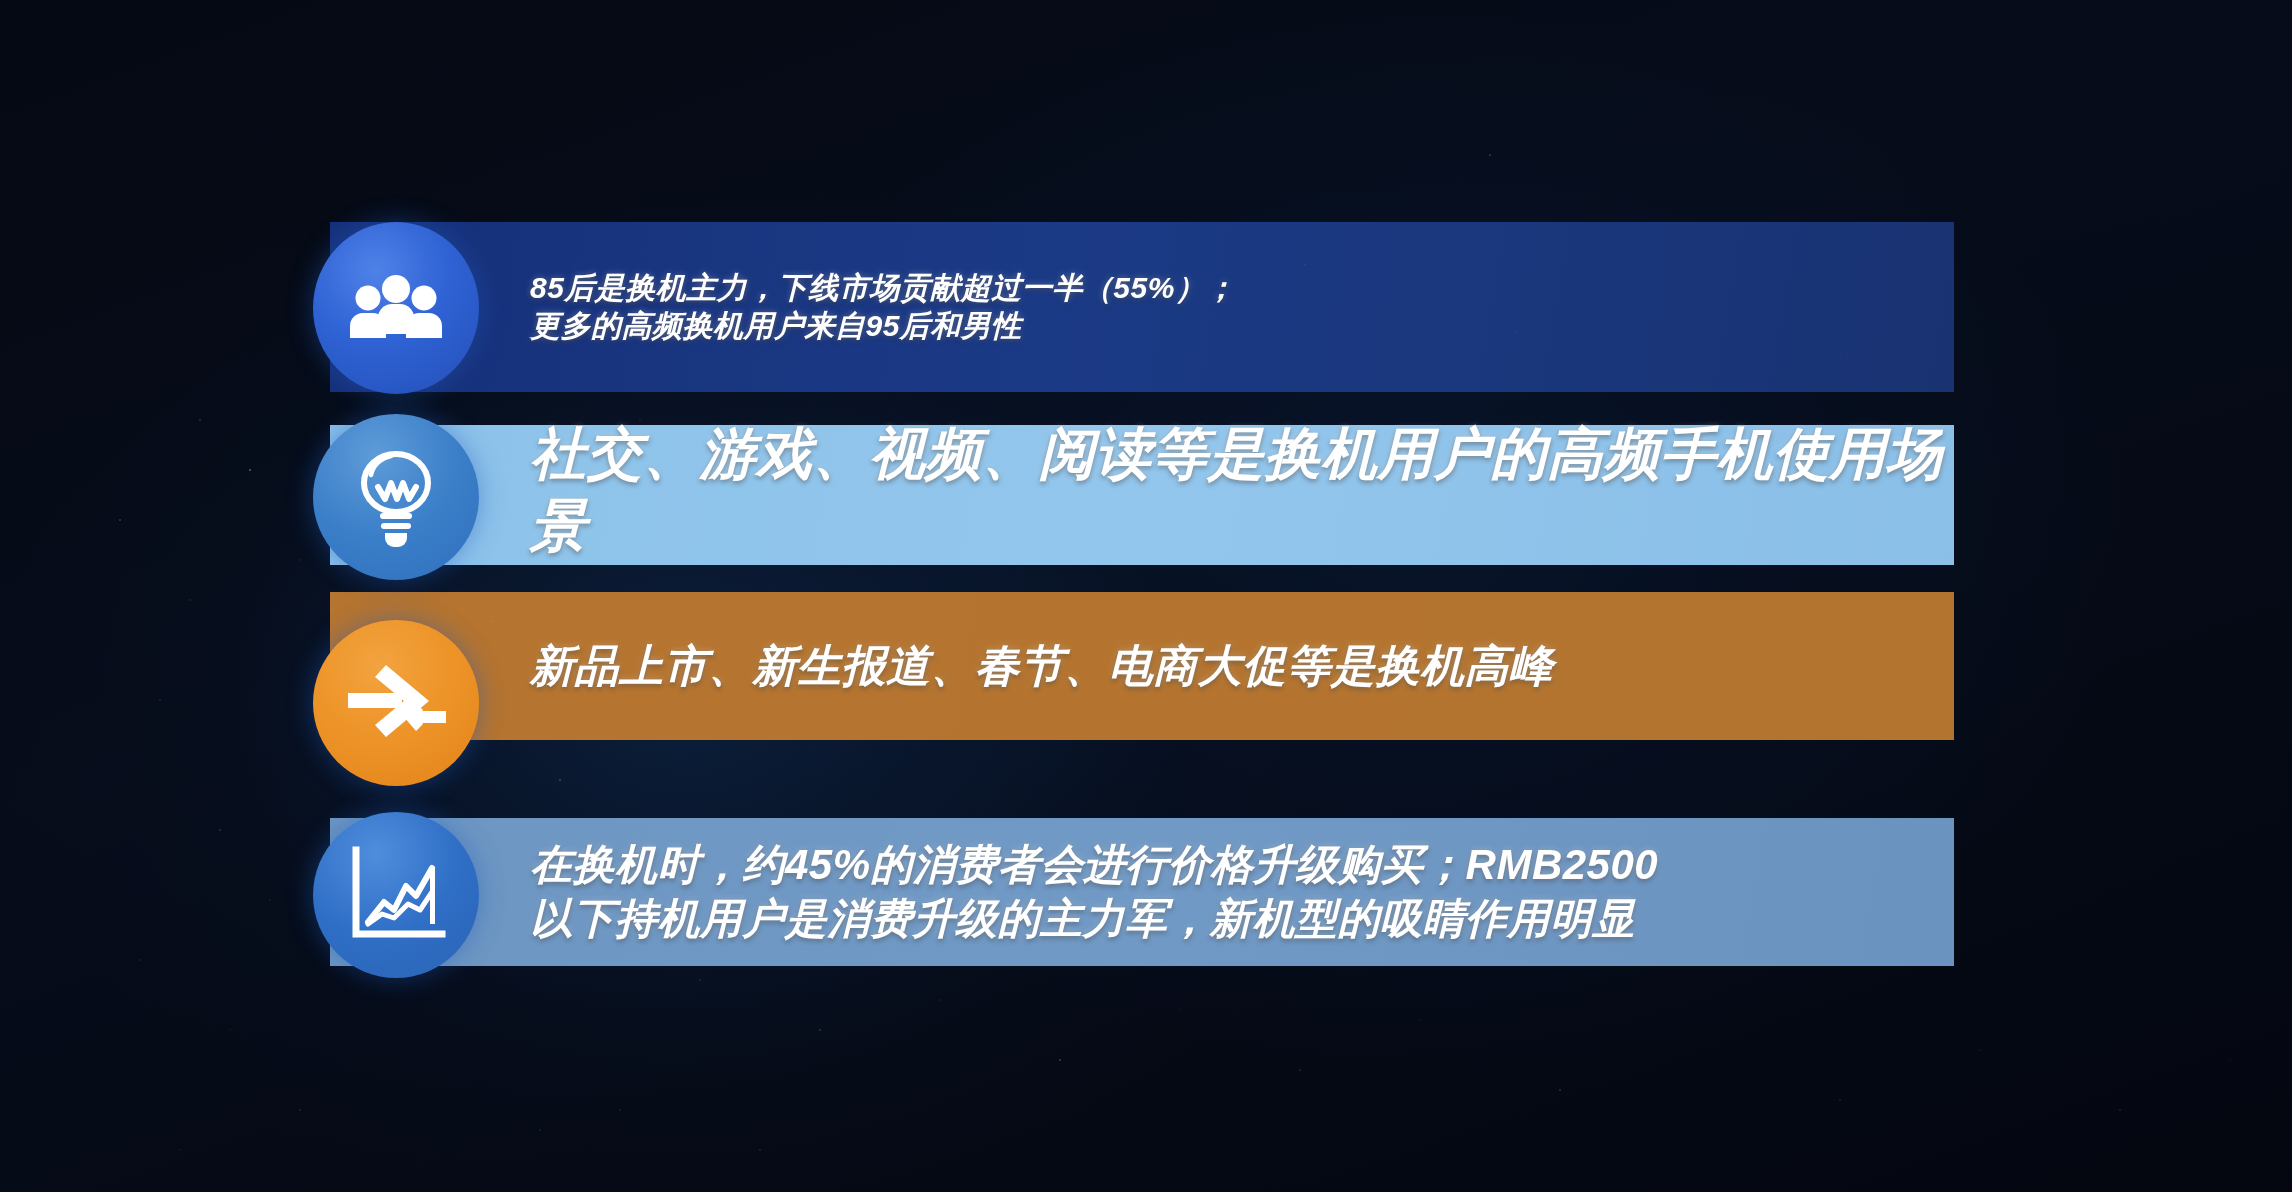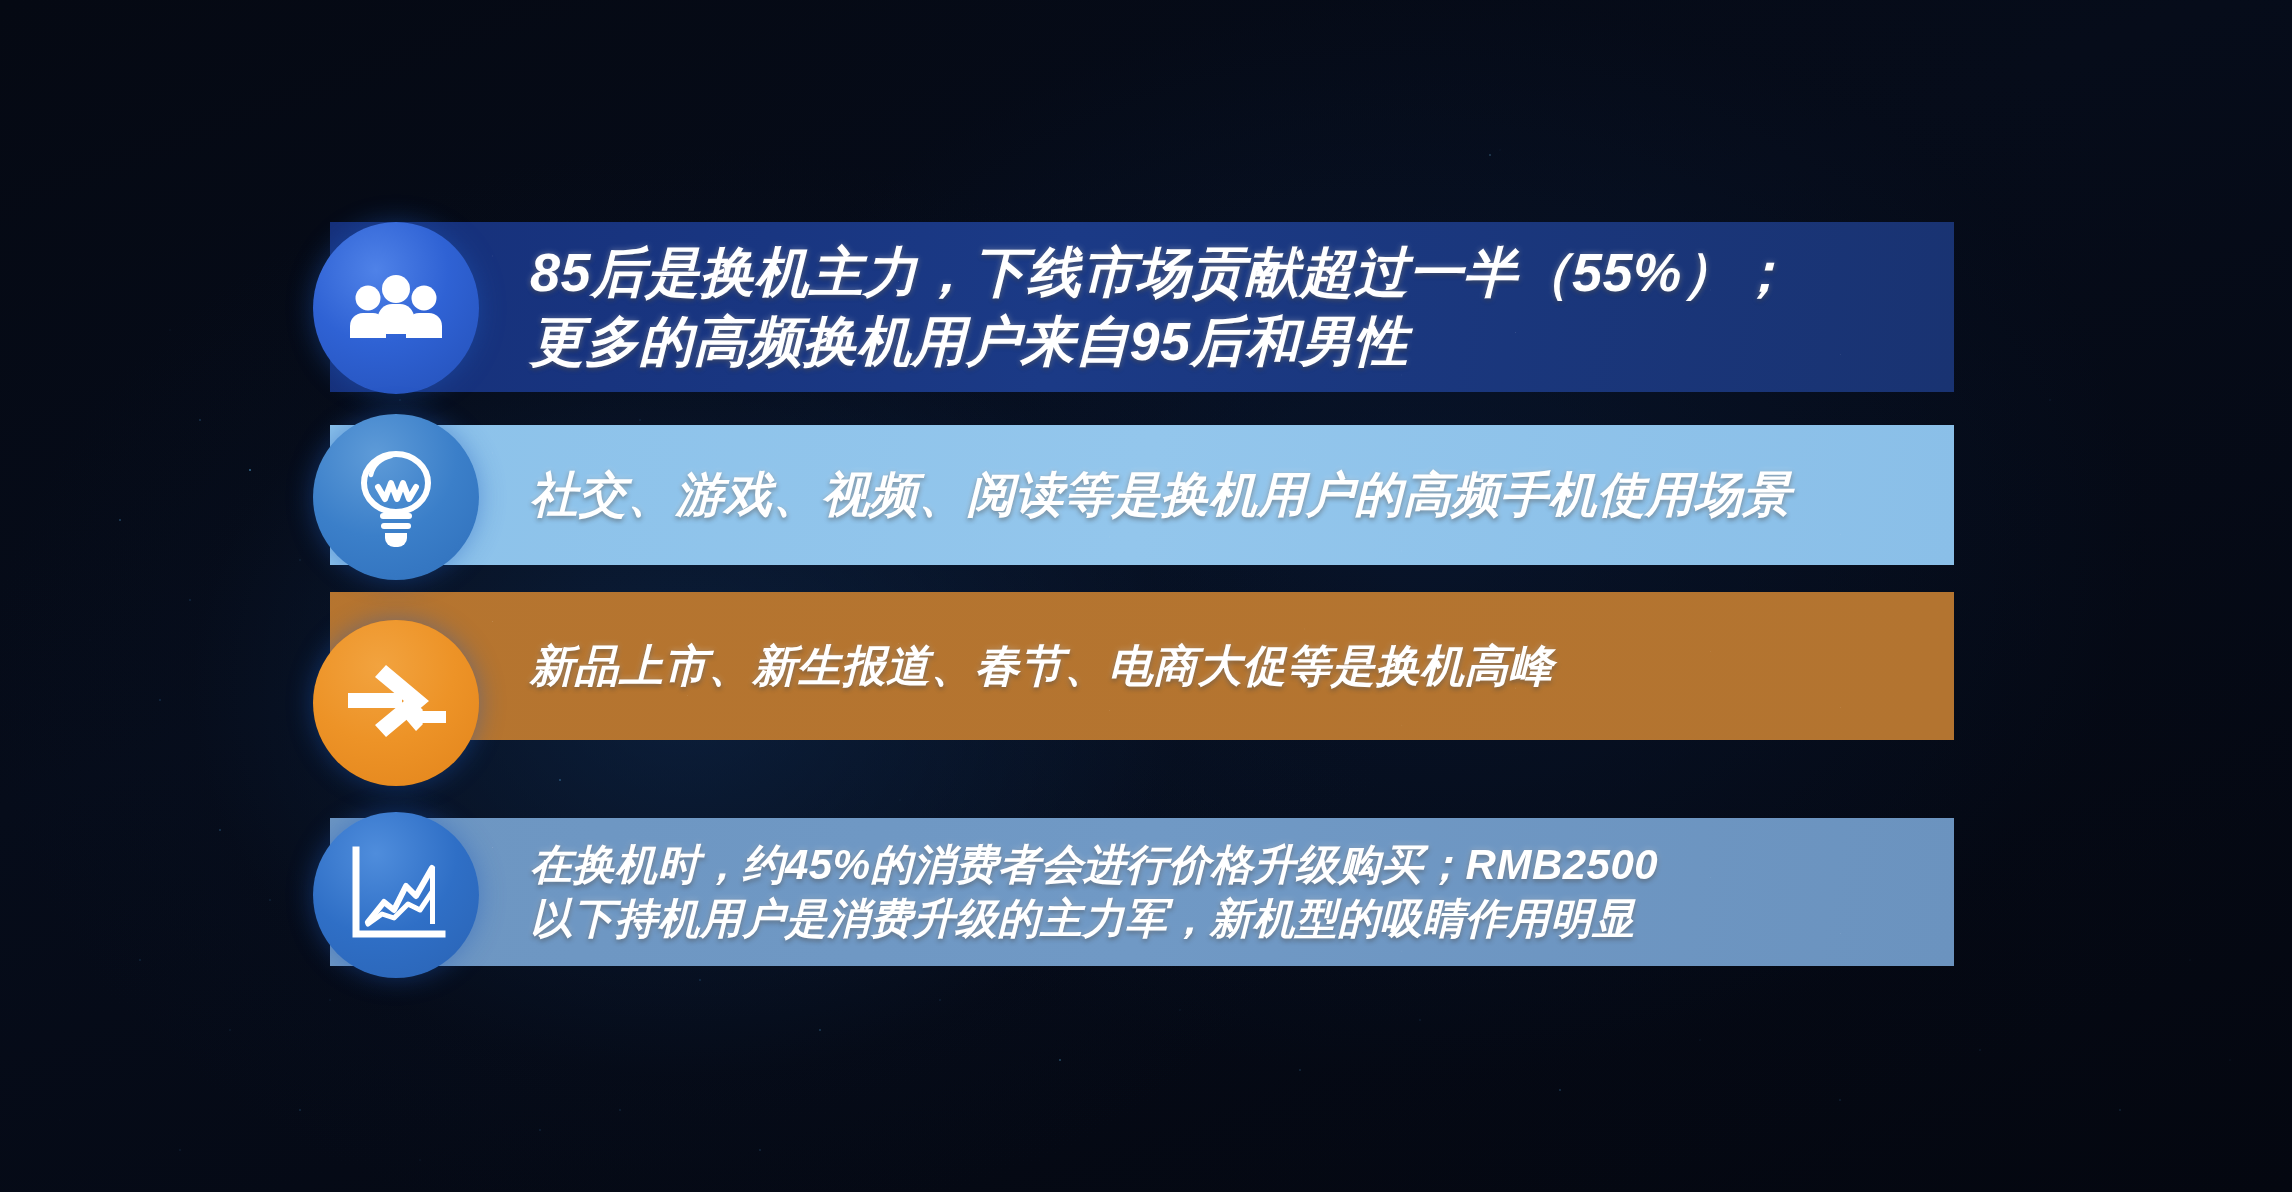--- a/index.html
+++ b/index.html
@@ -112,31 +112,31 @@
     display:flex;
     align-items:center;
     justify-content:center;
     box-shadow:0 0 26px rgba(30,90,190,.45);
   }
   .icon-wrap svg { display:block; }
   #bar1 {
     left:330px; top:222px; width:1624px; height:170px; bottom:auto;
     background:linear-gradient(100deg,#16307a 0%, #1b3a86 45%, #193372 100%);
   }
-  #bar1 .bar-text { margin-left:200px; font-size:54px; }
+  #bar1 .bar-text { margin-left:200px; font-size:30px; }
   #icon1 {
     left:313px; top:222px; width:166px; height:172px;
     background:radial-gradient(circle at 38% 28%, #4f82e8 0%, #2f62d4 45%, #2450b8 100%);
   }
   
   #bar2 {
     left:330px; top:425px; width:1624px; height:140px; bottom:auto;
     background:linear-gradient(100deg,#8cc2ea 0%, #93c6ec 50%, #8abfe8 100%);
   }
-  #bar2 .bar-text { margin-left:200px; font-size:48px; }
+  #bar2 .bar-text { margin-left:200px; font-size:56px;font-family:Liberation Mono, monospace; }
   #icon2 {
     left:313px; top:414px; width:166px; height:166px;
     background:radial-gradient(circle at 38% 25%, #5e9bd8 0%, #3b7fc9 50%, #2f6fbb 100%);
   }
   
   #bar3 {
     left:330px; top:592px; width:1624px; height:148px; bottom:auto;
     background:linear-gradient(100deg,#b0702c 0%, #b8773033 0%, #b37430 100%);
     background-color:#b5742f;
   }

